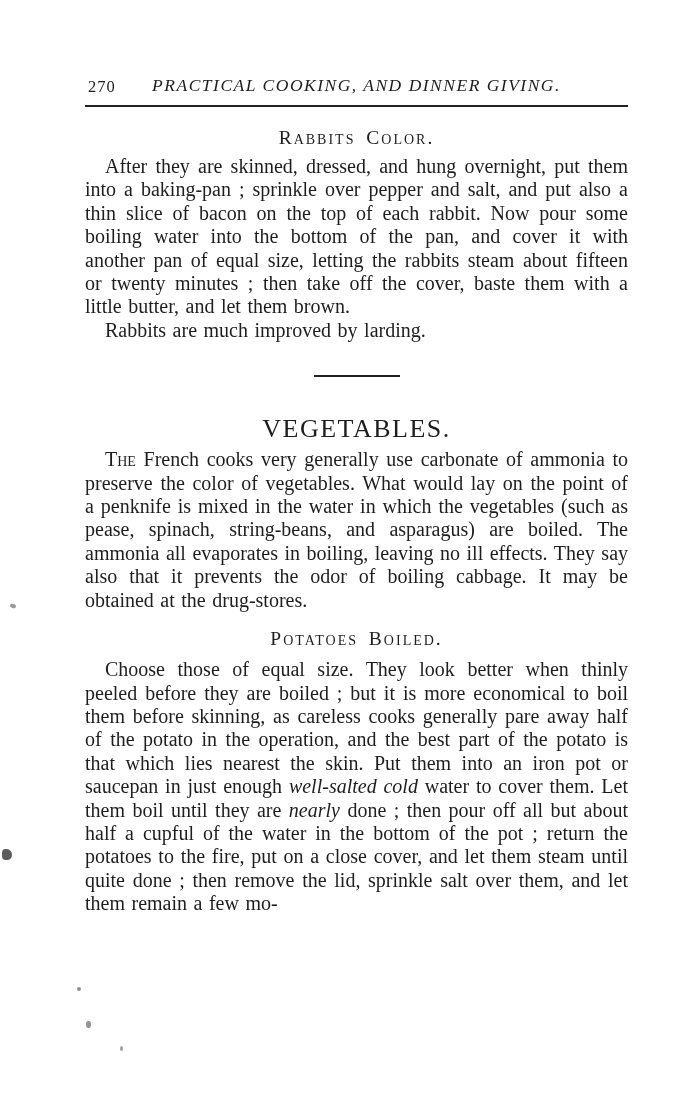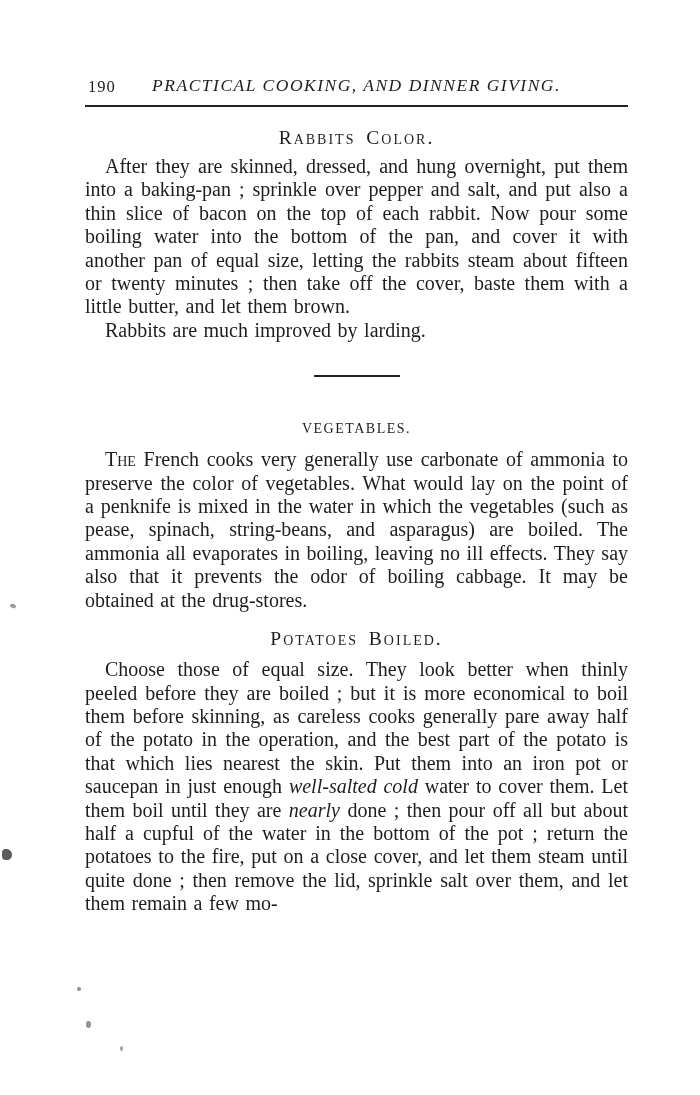--- a/index.html
+++ b/index.html
@@ -61,21 +61,21 @@
     margin-bottom:5px;
   }
   .recipe-head.potatoes { margin-top:15px; margin-bottom:7px;font-family:Liberation Serif, serif; }
   .divider {
     width:86px;
     border-top:2.5px solid #222;
     margin:33px auto 0 auto;
   }
   .section-head {
     text-align:center;
-    font-size:14px;
+    font-size:26px;
     line-height:26px;
     letter-spacing:1.5px;
     margin-top:39px;
   }
   .sub-head {
     text-align:center;
     font-variant:small-caps;
     font-size:19px;
     line-height:24px;
     letter-spacing:1.5px;
@@ -97,21 +97,21 @@
   #speck-4 { left:86px; top:1021px; width:5px; height:7px; background:#666; border-radius:45%; opacity:0.7; }
   #speck-5 { left:120px; top:1046px; width:3px; height:5px; background:#777; opacity:0.7; }
 </style>
 </head>
 <body>
 
 <div class="page">
   <div class="text-block">
 
     <header class="page-header">
-      <span class="page-num">190</span>
+      <span class="page-num">270</span>
       <span class="running-title">PRACTICAL COOKING, AND DINNER GIVING.</span>
     </header>
     <div class="header-rule"></div>
 
 
     <h3 class="recipe-head">Rabbits Color.</h3>
 
     <p class="body-par">After they are skinned, dressed, and hung overnight, put them into a baking-pan&nbsp;; sprinkle over pepper and salt, and put also a thin slice of bacon on the top of each rabbit. Now pour some boiling water into the bottom of the pan, and cover it with another pan of equal size, letting the rabbits steam about fifteen or twenty minutes&nbsp;; then take off the cover, baste them with a little butter, and let them brown.</p>
     <p class="body-par">Rabbits are much improved by larding.</p>
 

